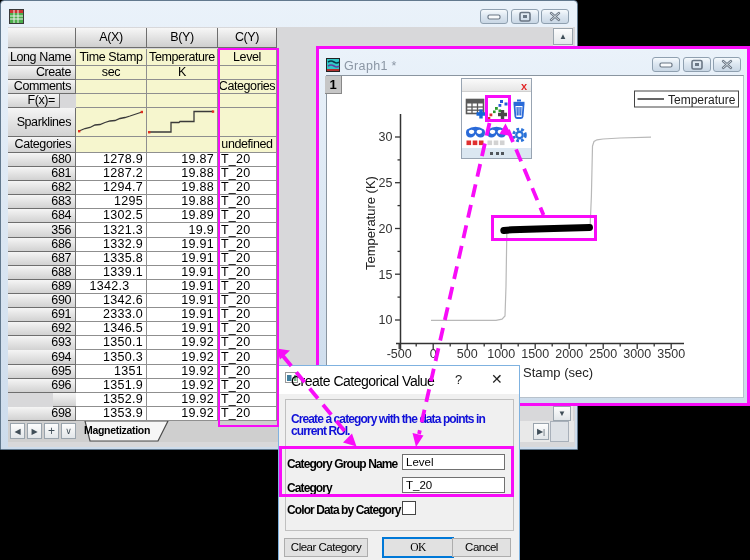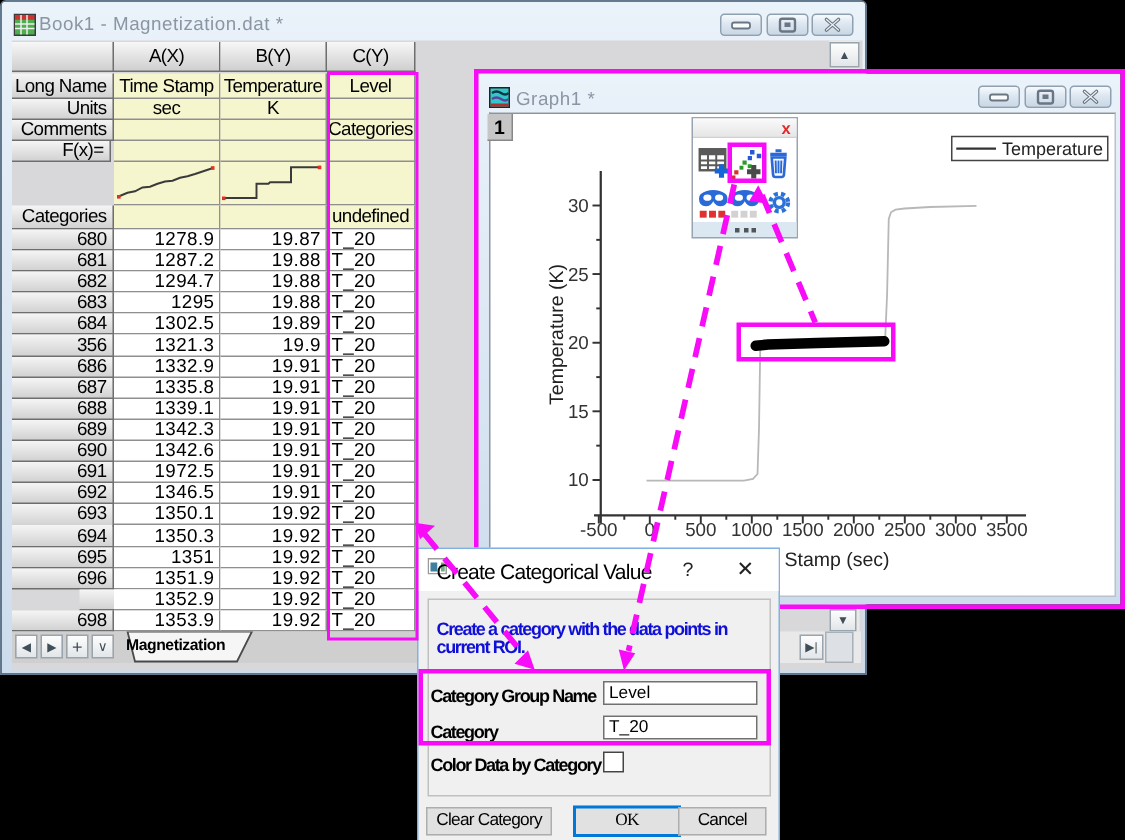--- a/index.html
+++ b/index.html
@@ -37,21 +37,20 @@
 <div class="winframe" style="left:0; top:0; width:578px; height:450px; border-radius:4px 4px 0 0;">
   <svg class="abs" style="left:8px; top:8px;" width="15" height="15">
     <rect x="0" y="0" width="15" height="15" fill="#3a3a3a"></rect>
     <rect x="1" y="1" width="13" height="3" fill="#cc3333"></rect>
     <rect x="1" y="4" width="13" height="10" fill="#4cae4c"></rect>
     <line x1="5" y1="1" x2="5" y2="14" stroke="#eee" stroke-width="1"></line>
     <line x1="9" y1="1" x2="9" y2="14" stroke="#eee" stroke-width="1"></line>
     <line x1="1" y1="7" x2="14" y2="7" stroke="#eee" stroke-width="1"></line>
     <line x1="1" y1="10" x2="14" y2="10" stroke="#eee" stroke-width="1"></line>
   </svg>
-  <div class="wtitle" style="left:25px; top:8px;">Book1 - Magnetization.dat *</div>
   <div class="wbtn" style="left:479px; top:8px;">
       <svg width="26" height="13">
         <rect x="7" y="5" width="12" height="4" rx="1.5" fill="#f8fafc" stroke="#6a7684" stroke-width="1.2"></rect>
       </svg>
     </div>
   <div class="wbtn" style="left:510px; top:8px;">
       <svg width="26" height="13">
         <rect x="8" y="2.5" width="10" height="8.5" rx="1.5" fill="none" stroke="#6a7684" stroke-width="1.6"></rect>
         <rect x="11" y="5" width="4" height="3" fill="#6a7684"></rect>
       </svg>
@@ -67,32 +66,33 @@
 
 <div class="abs" style="left:0; top:0; width:578px; height:450px;">
 <div class="c gh" style="left:8px;top:28px;width:68px;height:20px;line-height:19px;"></div>
 <div class="c gh" style="left:76px;top:28px;width:71px;height:20px;line-height:19px;">A(X)</div>
 <div class="c gh" style="left:147px;top:28px;width:71px;height:20px;line-height:19px;">B(Y)</div>
 <div class="c gh" style="left:218px;top:28px;width:59px;height:20px;line-height:19px;">C(Y)</div>
 <div class="c gl" style="left:8px;top:49px;width:68px;height:17px;line-height:16px;">Long Name</div>
 <div class="c yl" style="left:76px;top:49px;width:71px;height:17px;line-height:16px;">Time Stamp</div>
 <div class="c yl" style="left:147px;top:49px;width:71px;height:17px;line-height:16px;">Temperature</div>
 <div class="c yl" style="left:218px;top:49px;width:59px;height:17px;line-height:16px;">Level</div>
-<div class="c gl" style="left:8px;top:66px;width:68px;height:14px;line-height:13px;">Units</div>
+<div class="c gl" style="left:8px;top:66px;width:68px;height:14px;line-height:13px;">Create</div>
 <div class="c yl" style="left:76px;top:66px;width:71px;height:14px;line-height:13px;">sec</div>
 <div class="c yl" style="left:147px;top:66px;width:71px;height:14px;line-height:13px;">K</div>
 <div class="c yl" style="left:218px;top:66px;width:59px;height:14px;line-height:13px;"></div>
 <div class="c gl" style="left:8px;top:80px;width:68px;height:14px;line-height:13px;">Comments</div>
 <div class="c yl" style="left:76px;top:80px;width:71px;height:14px;line-height:13px;"></div>
 <div class="c yl" style="left:147px;top:80px;width:71px;height:14px;line-height:13px;"></div>
 <div class="c yl" style="left:218px;top:80px;width:59px;height:14px;line-height:13px;">Categories</div>
-<div class="c gl" style="left:8px;top:94px;width:66px;height:14px;line-height:13px;">F(x)=</div>
+<div class="c gl" style="left:8px;top:94px;width:52px;height:14px;line-height:13px;">F(x)=</div>
 <div class="c yl" style="left:76px;top:94px;width:71px;height:14px;line-height:13px;"></div>
 <div class="c yl" style="left:147px;top:94px;width:71px;height:14px;line-height:13px;"></div>
 <div class="c yl" style="left:218px;top:94px;width:59px;height:14px;line-height:13px;"></div>
+<div class="c gl" style="left:8px;top:108px;width:68px;height:29px;line-height:28px;">Sparklines</div>
 <div class="c yl" style="left:76px;top:108px;width:71px;height:29px;line-height:28px;"></div>
 <div class="c yl" style="left:147px;top:108px;width:71px;height:29px;line-height:28px;"></div>
 <div class="c yl" style="left:218px;top:108px;width:59px;height:29px;line-height:28px;"></div>
 <div class="c gl" style="left:8px;top:137px;width:68px;height:16px;line-height:15px;">Categories</div>
 <div class="c yl" style="left:76px;top:137px;width:71px;height:16px;line-height:15px;"></div>
 <div class="c yl" style="left:147px;top:137px;width:71px;height:16px;line-height:15px;"></div>
 <div class="c yl" style="left:218px;top:137px;width:59px;height:16px;line-height:15px;">undefined</div>
 <div class="c gl" style="left:8px;top:153px;width:68px;height:14px;line-height:13px;">680</div>
 <div class="c dn" style="left:76px;top:153px;width:71px;height:14px;line-height:13px;">1278.9</div>
 <div class="c dn" style="left:147px;top:153px;width:71px;height:14px;line-height:13px;">19.87</div>
@@ -123,29 +123,29 @@
 <div class="c dt" style="left:218px;top:238px;width:59px;height:14px;line-height:13px;">T_20</div>
 <div class="c gl" style="left:8px;top:252px;width:68px;height:14px;line-height:13px;">687</div>
 <div class="c dn" style="left:76px;top:252px;width:71px;height:14px;line-height:13px;">1335.8</div>
 <div class="c dn" style="left:147px;top:252px;width:71px;height:14px;line-height:13px;">19.91</div>
 <div class="c dt" style="left:218px;top:252px;width:59px;height:14px;line-height:13px;">T_20</div>
 <div class="c gl" style="left:8px;top:266px;width:68px;height:14px;line-height:13px;">688</div>
 <div class="c dn" style="left:76px;top:266px;width:71px;height:14px;line-height:13px;text-align:right;">1339.1</div>
 <div class="c dn" style="left:147px;top:266px;width:71px;height:14px;line-height:13px;">19.91</div>
 <div class="c dt" style="left:218px;top:266px;width:59px;height:14px;line-height:13px;">T_20</div>
 <div class="c gl" style="left:8px;top:280px;width:68px;height:14px;line-height:13px;">689</div>
-<div class="c dn" style="left:76px;top:280px;width:71px;height:14px;line-height:13px;">1342.3</div>
+<div class="c dn" style="left:76px;top:280px;width:71px;height:14px;line-height:13px;text-align:center;">1342.3</div>
 <div class="c dn" style="left:147px;top:280px;width:71px;height:14px;line-height:13px;">19.91</div>
 <div class="c dt" style="left:218px;top:280px;width:59px;height:14px;line-height:13px;">T_20</div>
 <div class="c gl" style="left:8px;top:294px;width:68px;height:14px;line-height:13px;">690</div>
 <div class="c dn" style="left:76px;top:294px;width:71px;height:14px;line-height:13px;">1342.6</div>
 <div class="c dn" style="left:147px;top:294px;width:71px;height:14px;line-height:13px;">19.91</div>
 <div class="c dt" style="left:218px;top:294px;width:59px;height:14px;line-height:13px;">T_20</div>
 <div class="c gl" style="left:8px;top:308px;width:68px;height:14px;line-height:13px;">691</div>
-<div class="c dn" style="left:76px;top:308px;width:71px;height:14px;line-height:13px;">1972.5</div>
+<div class="c dn" style="left:76px;top:308px;width:71px;height:14px;line-height:13px;">2333.0</div>
 <div class="c dn" style="left:147px;top:308px;width:71px;height:14px;line-height:13px;">19.91</div>
 <div class="c dt" style="left:218px;top:308px;width:59px;height:14px;line-height:13px;">T_20</div>
 <div class="c gl" style="left:8px;top:322px;width:68px;height:14px;line-height:13px;">692</div>
 <div class="c dn" style="left:76px;top:322px;width:71px;height:14px;line-height:13px;">1346.5</div>
 <div class="c dn" style="left:147px;top:322px;width:71px;height:14px;line-height:13px;">19.91</div>
 <div class="c dt" style="left:218px;top:322px;width:59px;height:14px;line-height:13px;">T_20</div>
 <div class="c gl" style="left:8px;top:336px;width:68px;height:15px;line-height:13px;">693</div>
 <div class="c dn" style="left:76px;top:336px;width:71px;height:14px;line-height:13px;">1350.1</div>
 <div class="c dn" style="left:147px;top:336px;width:71px;height:14px;line-height:13px;">19.92</div>
 <div class="c dt" style="left:218px;top:336px;width:59px;height:14px;line-height:13px;">T_20</div>

